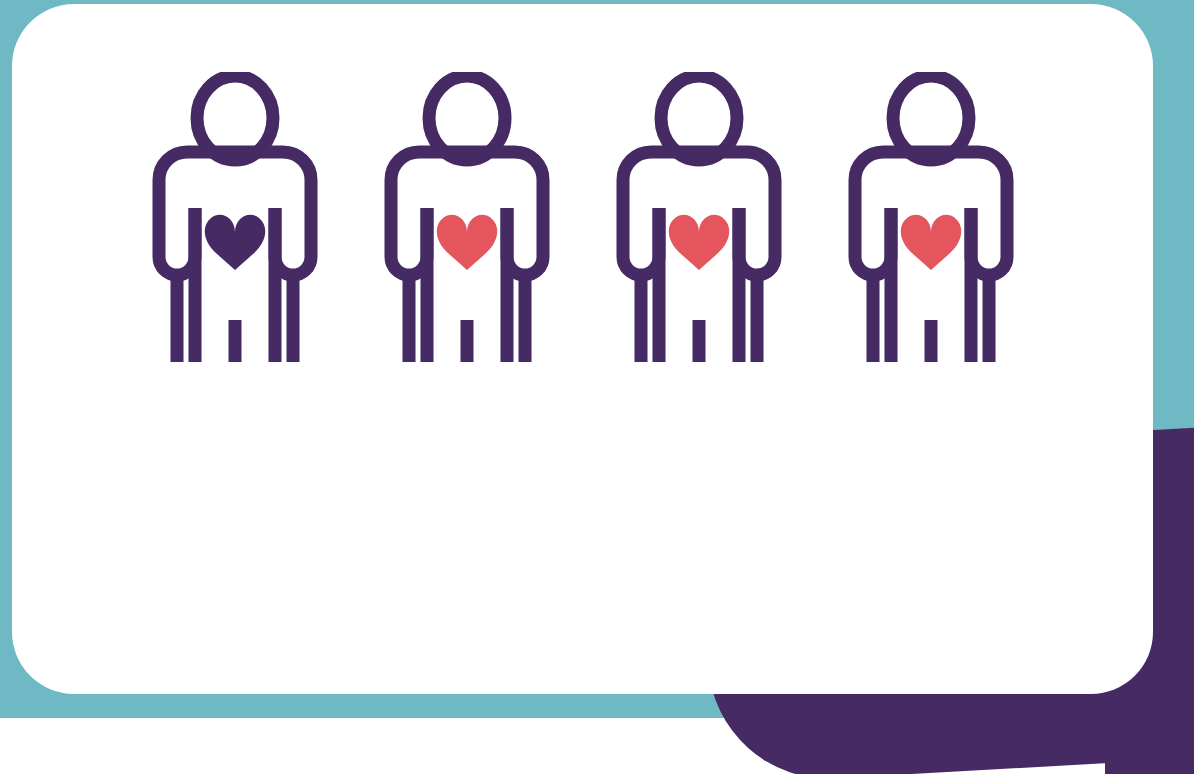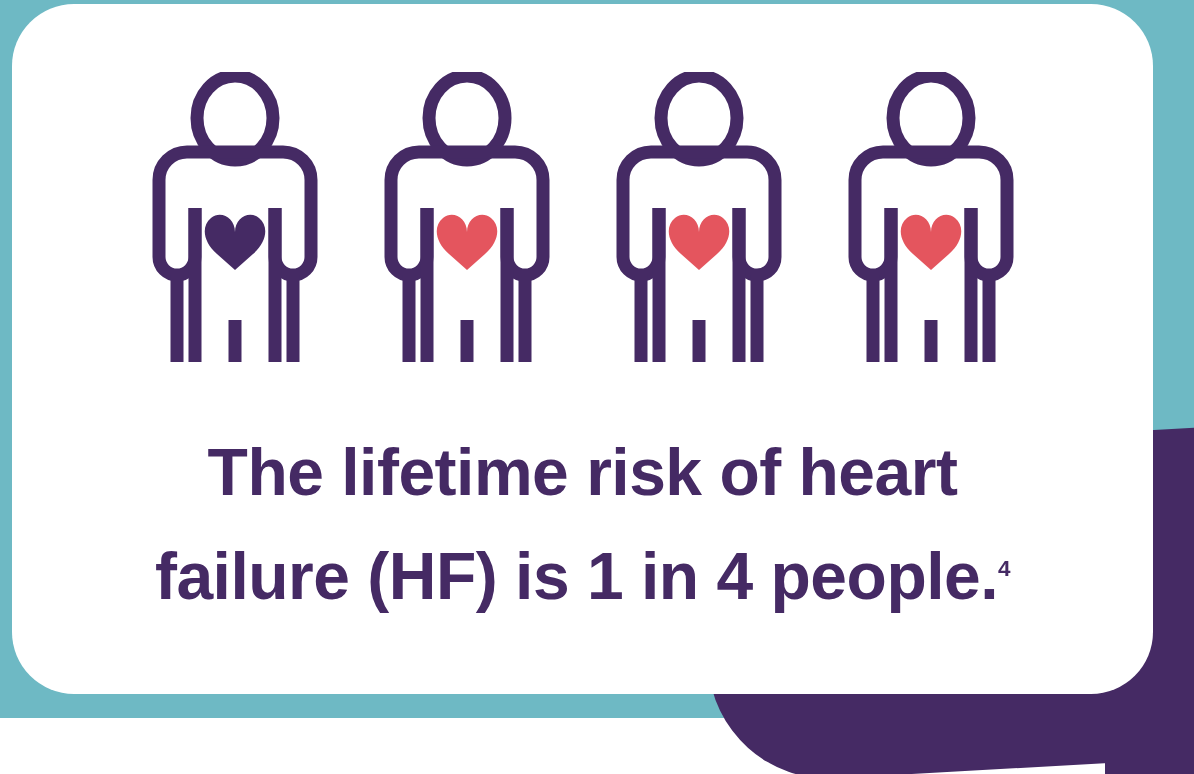--- a/index.html
+++ b/index.html
@@ -197,19 +197,15 @@
         <line x1="146" y1="203" x2="146" y2="290" stroke="#452A64" stroke-width="13"></line>
         <line x1="48" y1="136" x2="48" y2="290" stroke="#452A64" stroke-width="13"></line>
         <line x1="128" y1="136" x2="128" y2="290" stroke="#452A64" stroke-width="13"></line>
         <line x1="88" y1="248" x2="88" y2="290" stroke="#452A64" stroke-width="13"></line>
         <path d="M 88 160 C 88 146 74 138 64 146 C 54 154 56 170 70 182 L 88 198 L 106 182
                  C 120 170 122 154 112 146 C 102 138 88 146 88 160 Z" fill="#E4555E"></path>
       </svg>
 
     </div>
 
-    <div class="headline">
-      <span class="ln">The lifetime risk of heart</span>
-      <span class="ln"><span>failure (HF) is 1 in 4 people.</span><sup>4</sup></span>
-    </div>
 
   </div>
 </div>
 
 </body></html>

